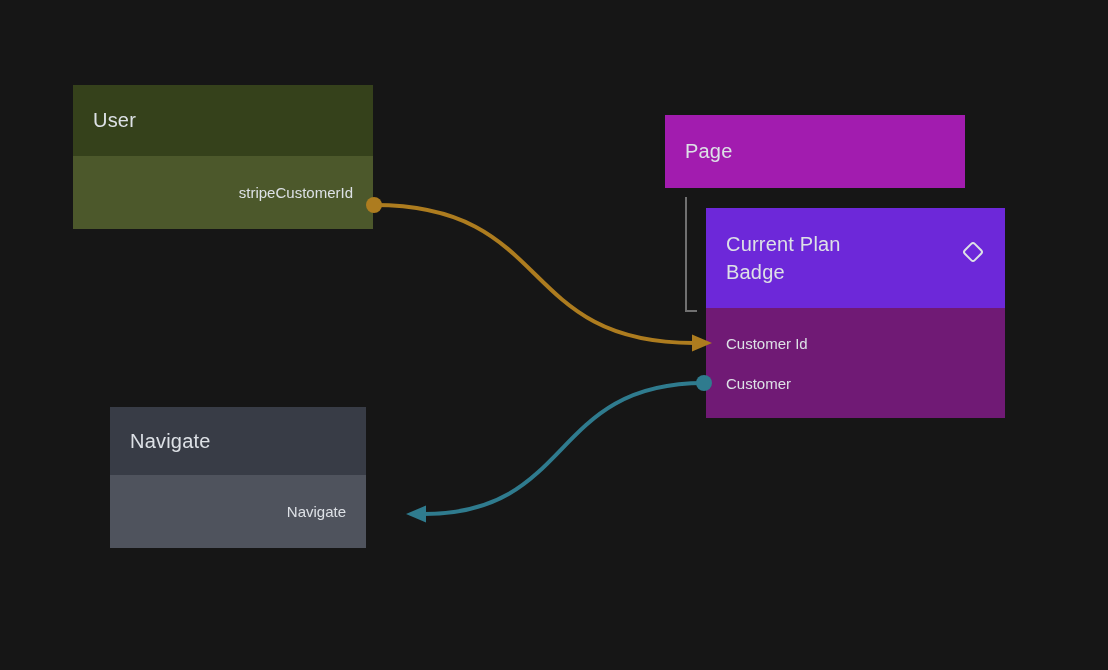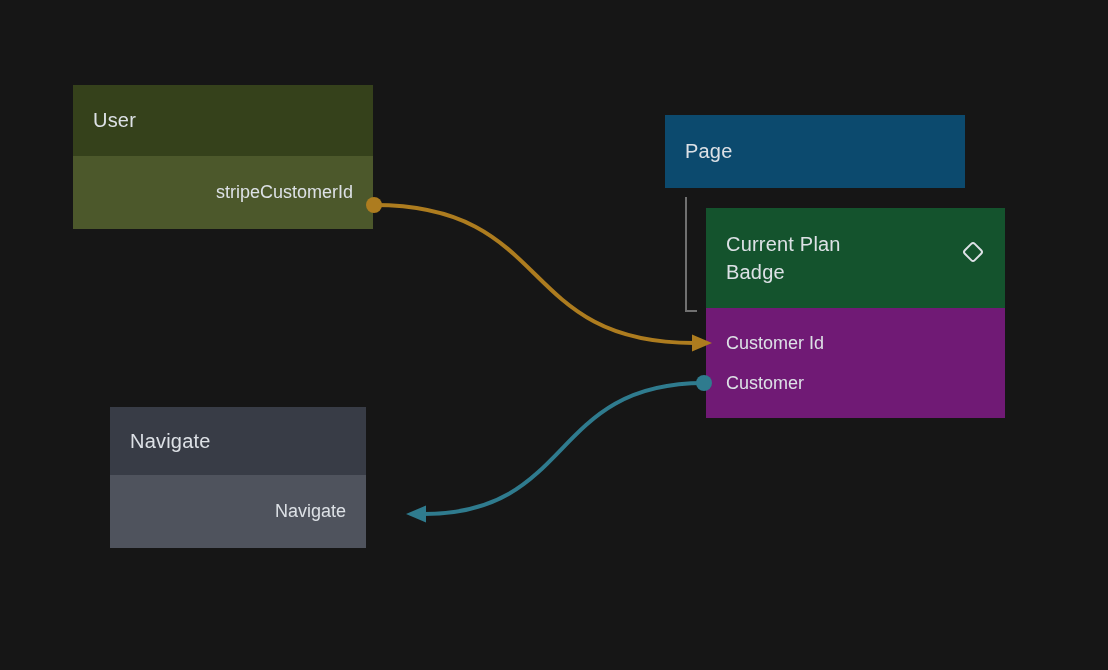--- a/index.html
+++ b/index.html
@@ -20,21 +20,21 @@
     align-items: center;
     padding: 0 20px;
     font-size: 20px;
     letter-spacing: 0.2px;
   }
 
   .node-row {
     display: flex;
     align-items: center;
     padding: 12px 20px;
-    font-size: 18px;
+    font-size: 15px;
   }
 
   .node-row.align-right { justify-content: flex-end; }
 
   
   .node-user   { left: 73px;  top: 85px;  width: 300px; }
   .node-user .node-header { height: 71px; }
   .node-user .node-row    { height: 73px; }
 
   
@@ -82,27 +82,27 @@
   <div class="node node-user" style="color: rgb(221, 225, 230);">
     <div class="node-header" style="background-color: rgb(53, 65, 27);">
       <span>User</span>
     </div>
     <div class="node-row align-right" style="background-color: rgb(76, 88, 43);">
       <span>stripeCustomerId</span>
     </div>
   </div>
 
   <div class="node node-page" style="color: rgb(221, 225, 230);">
-    <div class="node-header" style="background-color: #0c4a6e;">
+    <div class="node-header" style="background-color: #a21caf;">
       <span>Page</span>
     </div>
   </div>
 
   <div class="node node-badge" style="color: rgb(221, 225, 230);">
-    <div class="node-header" style="background-color: #14532d;">
+    <div class="node-header" style="background-color: #6d28d9;">
       <span class="node-title-text">Current Plan Badge</span>
       <svg class="badge-icon" viewBox="0 0 24 24">
         <rect x="5" y="5" width="14" height="14" rx="2.5" transform="rotate(45 12 12)" fill="none" stroke-width="2" stroke="#dde1e6"></rect>
       </svg>
     </div>
     <div class="node-body" style="background-color: #701a75;">
       <div class="node-row">
         <span>Customer Id</span>
       </div>
       <div class="node-row">

